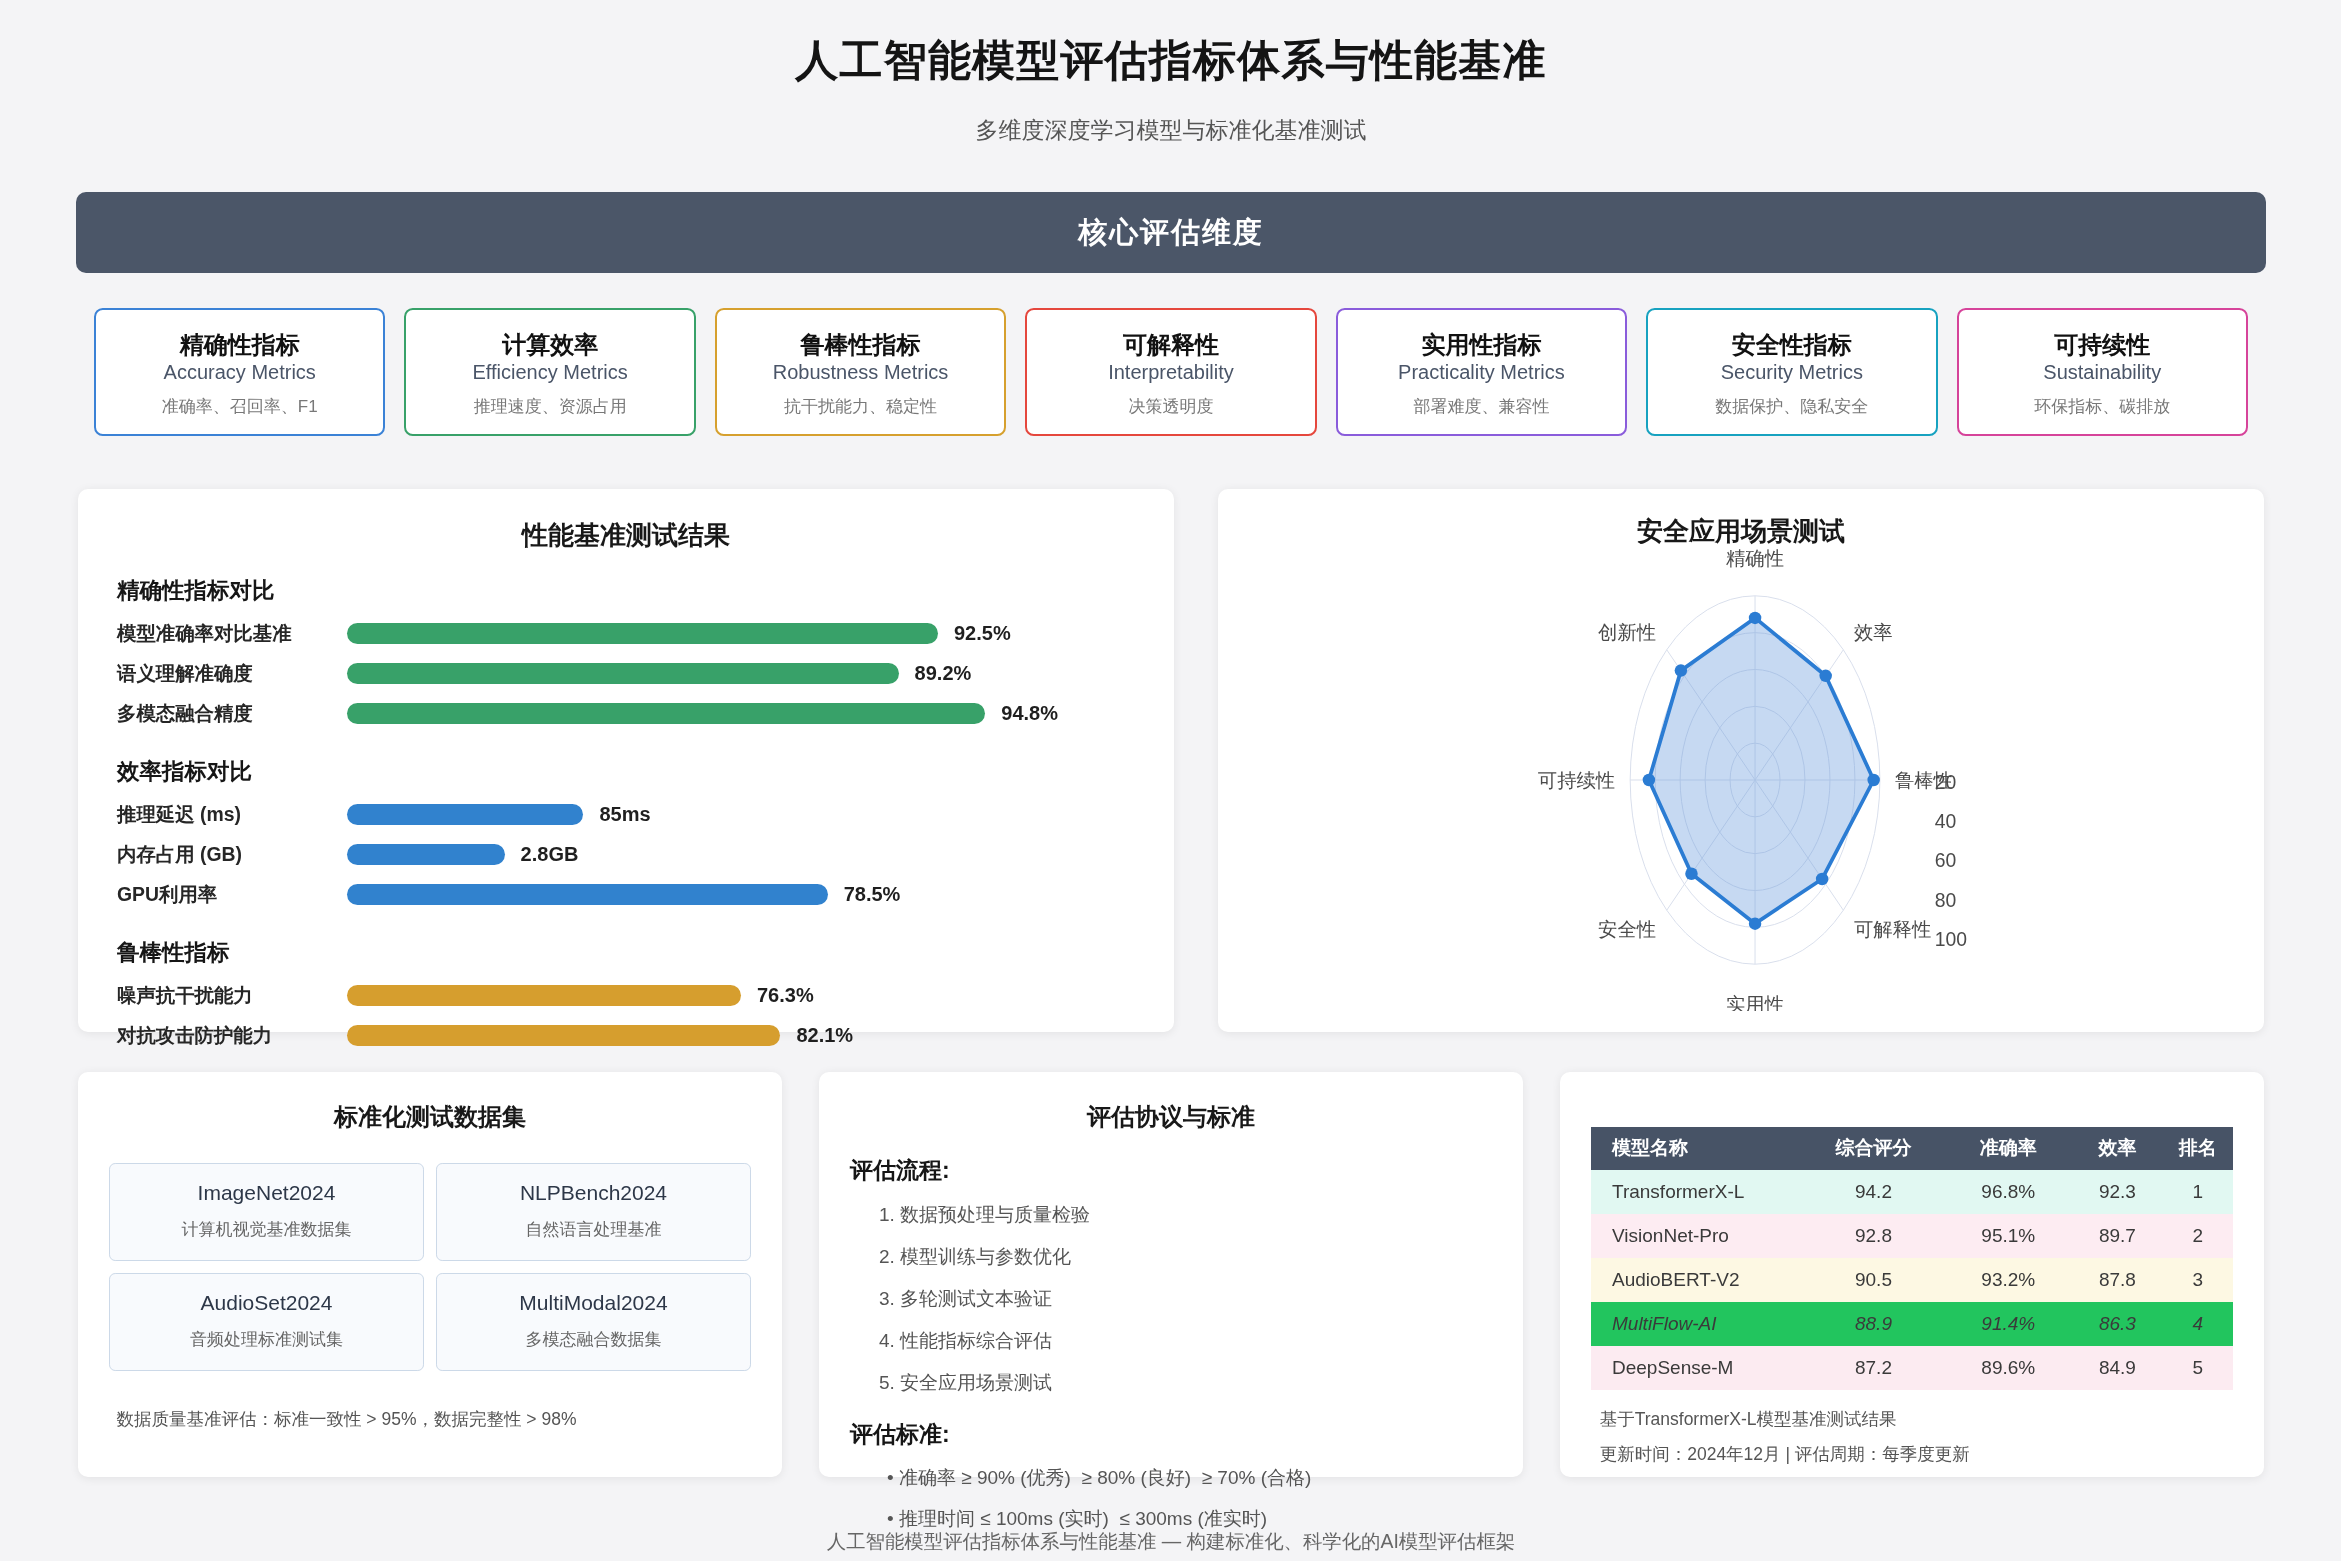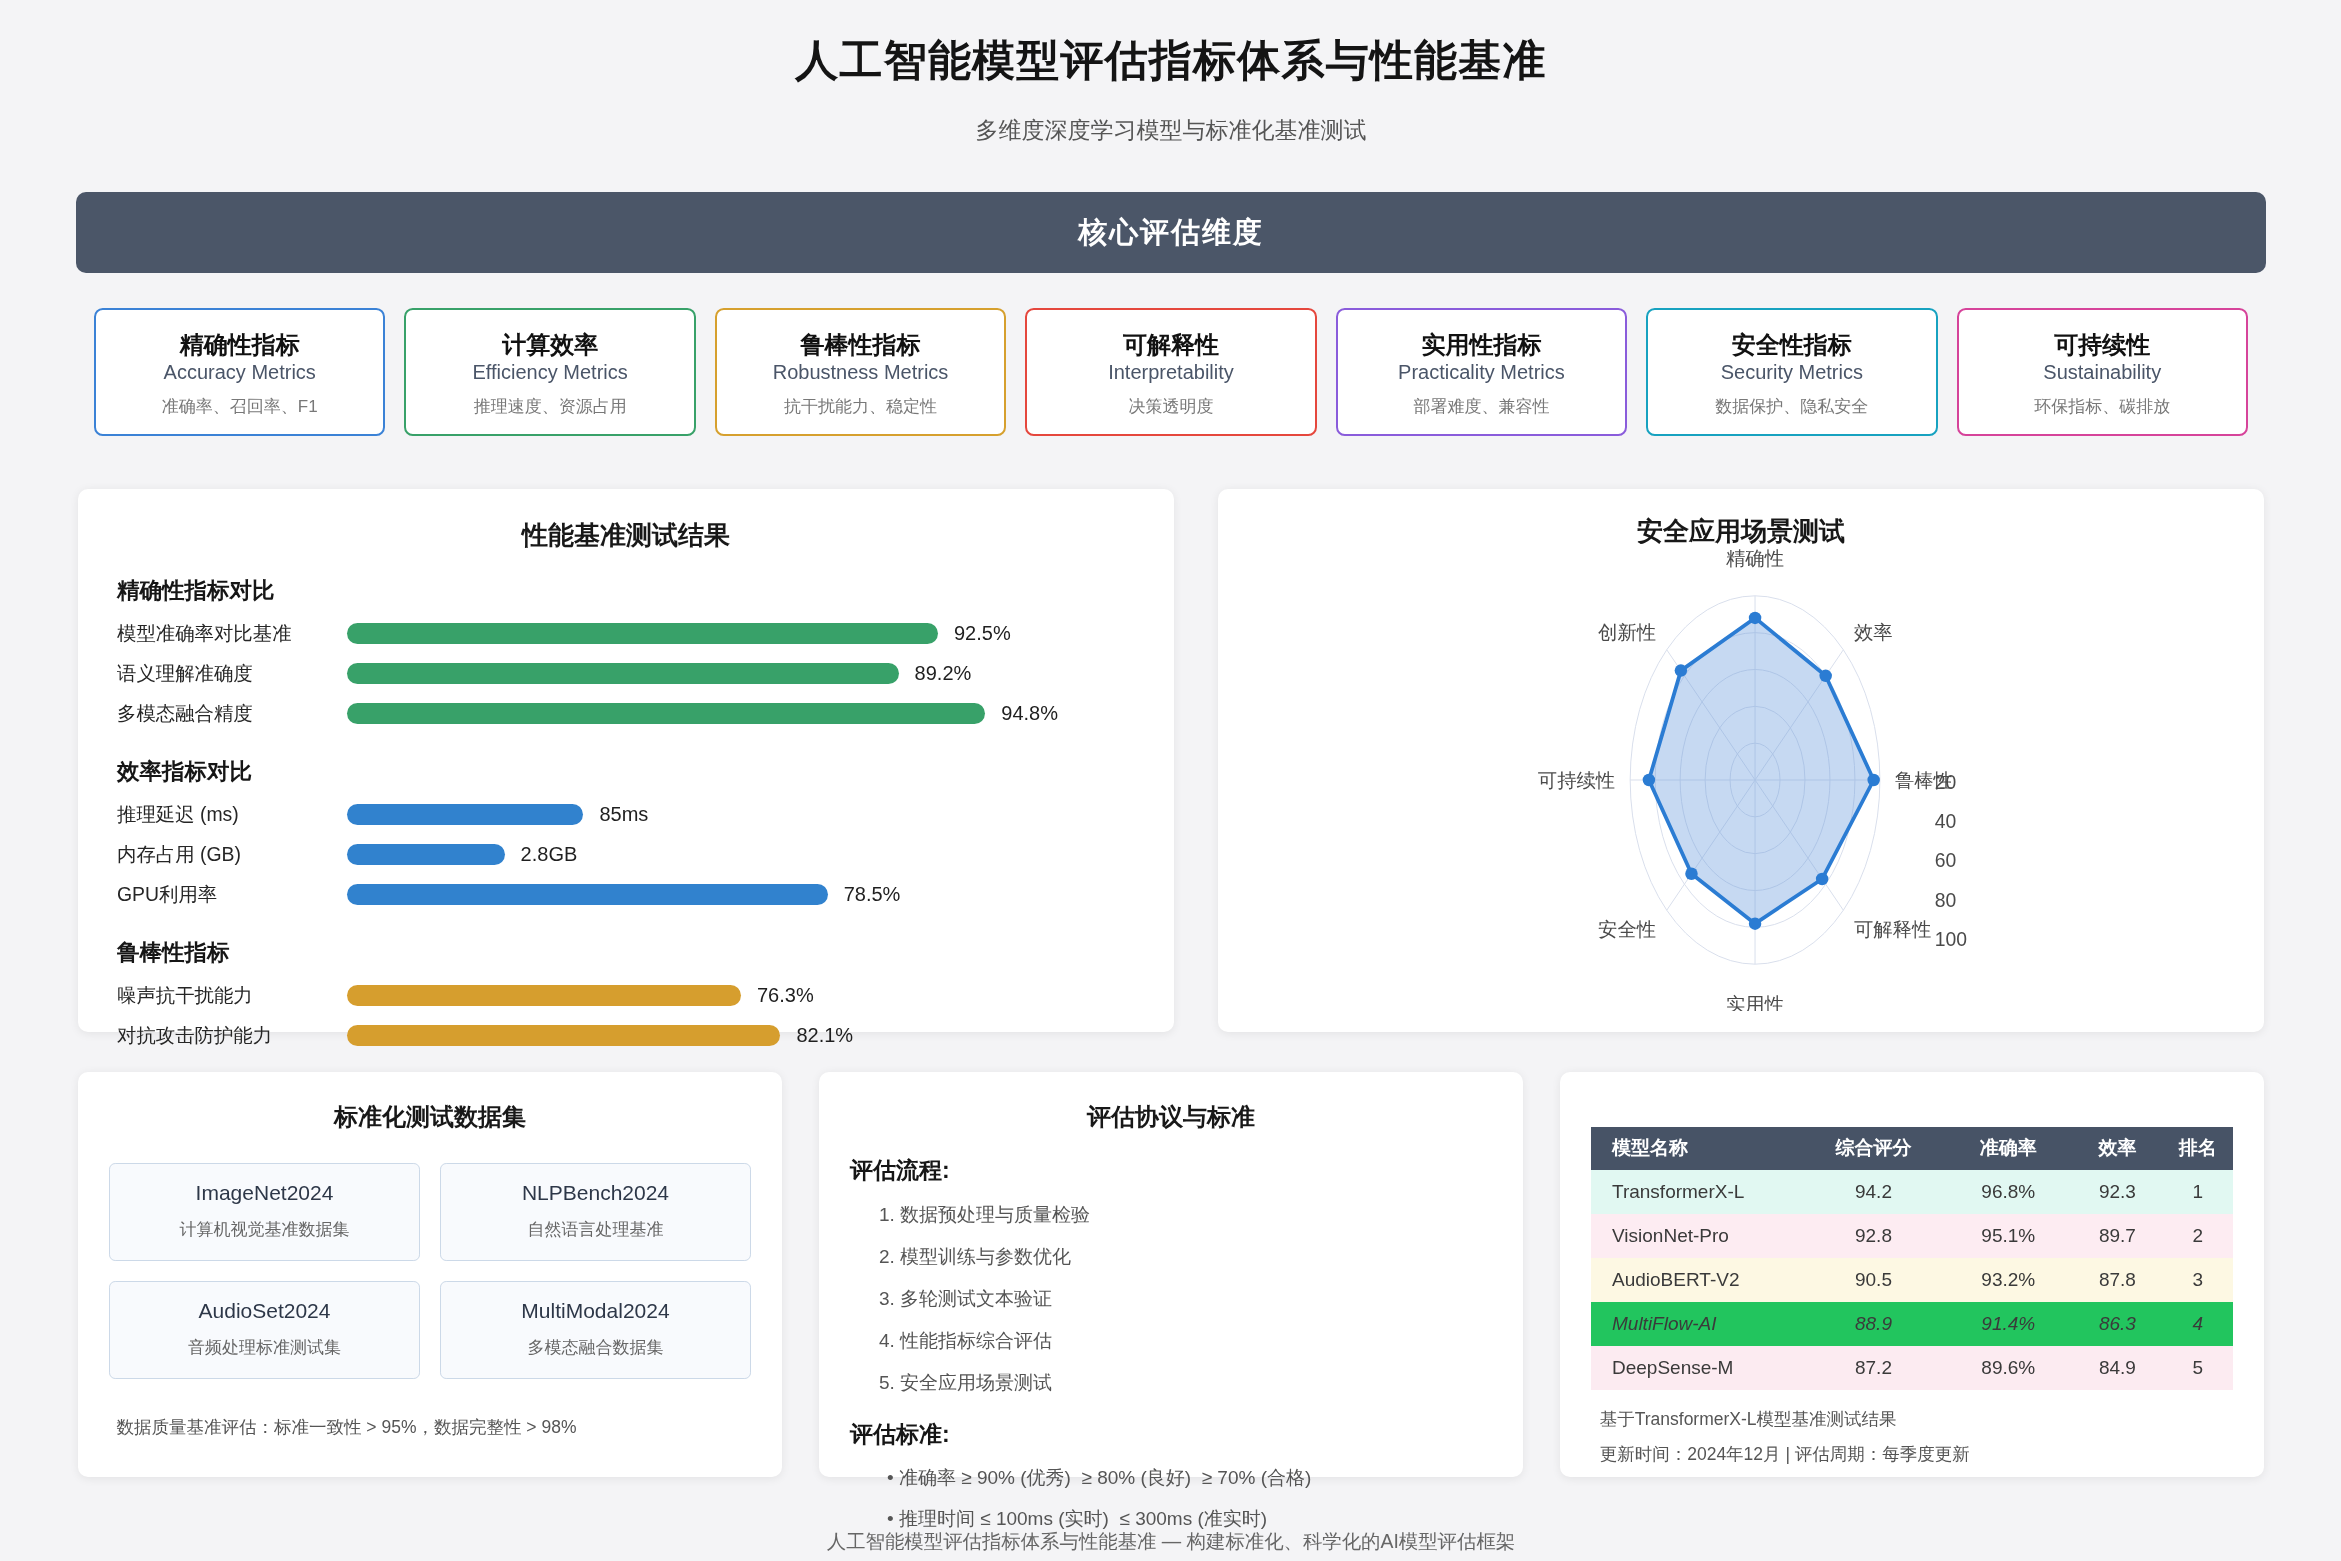--- a/index.html
+++ b/index.html
@@ -32,33 +32,33 @@
 
   
   .charts{margin:53px 78px 0;display:flex;gap:44px;}
   .panel{background:#ffffff;border-radius:10px;box-shadow:0 1.9px 10px rgba(0,0,0,0.07);
     box-sizing:border-box;}
   .panel.bench{width:1096px;height:543px;padding:29px 39px;}
   .panel.radarp{flex:1;height:543px;padding:25px 25px;}
   .panel-title{font-size:26px;font-weight:bold;text-align:center;color:#181818;}
 
   .bench-heading{font-size:22.5px;font-weight:bold;color:#161616;margin:22.5px 0 7.5px;}
-  .bar-row{display:flex;align-items:center;height:40px;}
+  .bar-row{display:flex;align-items:center;height:40px;font-weight:bold;}
   .bar-label{width:230px;flex:none;font-size:19.4px;color:#262626;}
   .bar-track{flex:1;display:flex;align-items:center;gap:16px;}
   .bar-fill{height:20.6px;border-radius:10.6px;flex:none;}
   .bar-value{font-size:20px;color:#1f1f1f;}
 
   
   .bottom{margin:40px 78px 0;display:flex;gap:37px;}
   .bpanel{flex:1;background:#ffffff;border-radius:10px;box-shadow:0 1.9px 10px rgba(0,0,0,0.07);
     box-sizing:border-box;height:405px;padding:29px 31px;}
   .bpanel-title{font-size:24px;font-weight:bold;text-align:center;color:#181818;}
 
-  .ds-grid{margin-top:30px;display:grid;grid-template-columns:1fr 1fr;gap:20px;}
+  .ds-grid{margin-top:30px;display:grid;grid-template-columns:1fr 1fr;gap:12px;}
   .ds-card{background:#f8fafd;border:1.2px solid #ccd9e8;border-radius:6.2px;
     text-align:center;padding:17.5px 3.7px 19px;}
   .ds-name{font-size:21px;color:#2d3748;}
   .ds-desc{margin-top:12.5px;font-size:17px;color:#666;}
   .ds-note{margin-top:36px;font-size:17.5px;color:#555;padding-left:7.5px;}
 
   .proto-heading{font-size:23px;font-weight:bold;color:#161616;margin-top:22.5px;}
   .proto-step{font-size:19px;color:#555;margin:16px 0 0 29px;}
   .criteria-item{font-size:19px;color:#555;margin:15px 0 0 37px;white-space:pre-wrap;}
 

